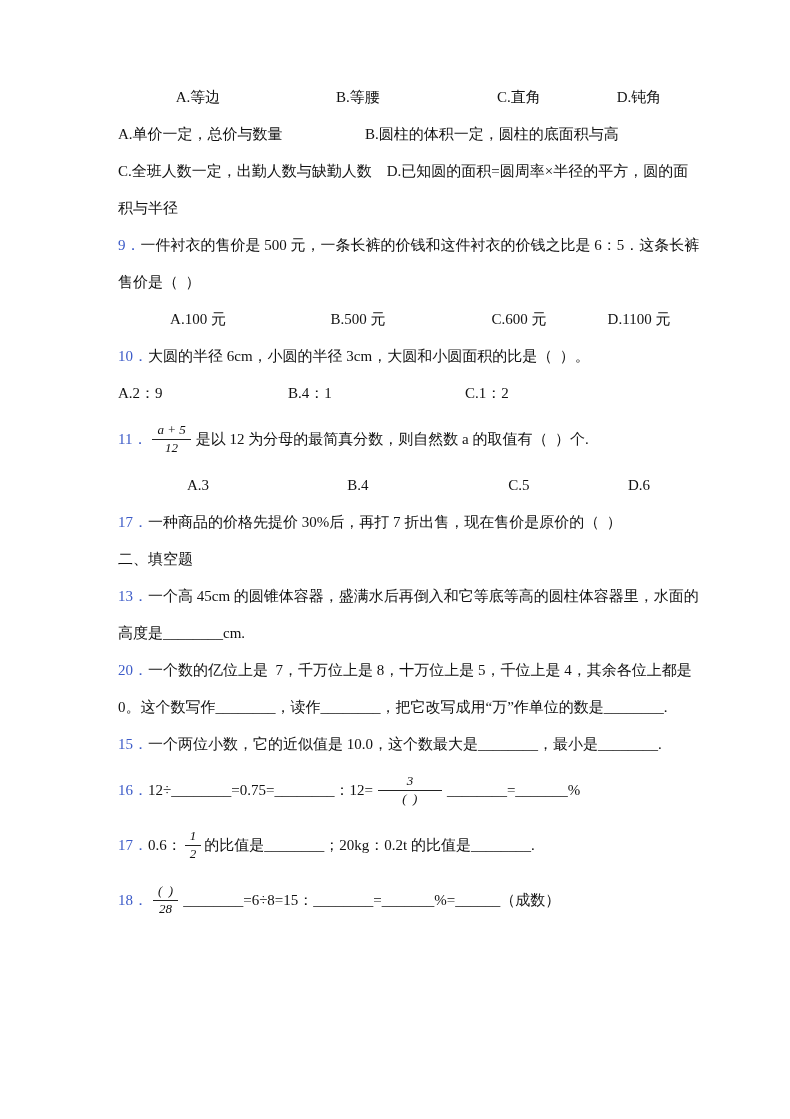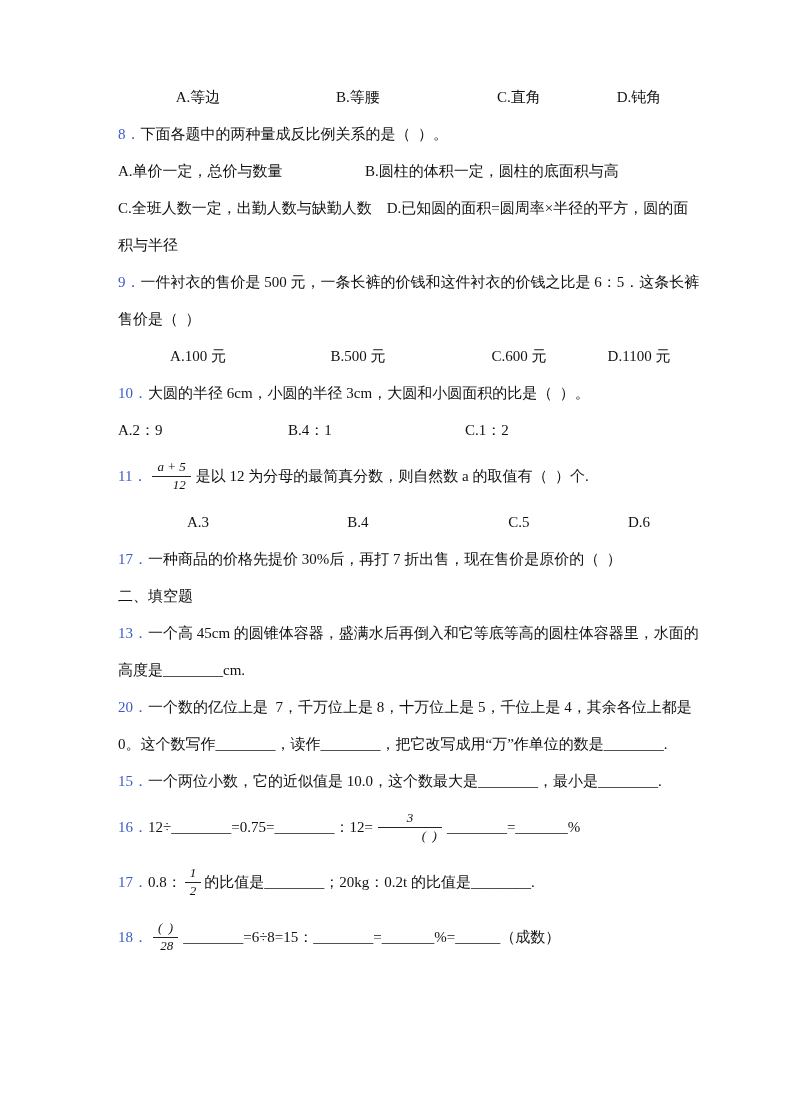--- a/index.html
+++ b/index.html
@@ -35,21 +35,21 @@
     height: 55px;
     display: flex;
     align-items: center;
     line-height: normal;
   }
   .tall > span { white-space: pre; }
   .qnum { color: var(--qnum, #3c5bc8); }
   .frac {
     display: inline-flex;
     flex-direction: column;
-    align-items: flex-end;
+    align-items: center;
     font-style: italic;
     font-size: 13px;
     line-height: 1.3;
     margin: 0 5px;
     vertical-align: middle;
   }
   .frac .fnum {
     align-self: stretch;
     text-align: center;
     border-bottom: 1px solid #222222;
@@ -68,21 +68,20 @@
 <div class="page">
   <div class="content">
 
     <div class="line cols4">
       <span>A.等边</span>
       <span>B.等腰</span>
       <span>C.直角</span>
       <span>D.钝角</span>
     </div>
 
-    <div class="line"><span class="qnum">8．</span><span>下面各题中的两种量成反比例关系的是（  ）。</span></div>
     <div class="line cols2">
       <span>A.单价一定，总价与数量</span>
       <span>B.圆柱的体积一定，圆柱的底面积与高</span>
     </div>
     <div class="line">C.全班人数一定，出勤人数与缺勤人数    D.已知圆的面积=圆周率×半径的平方，圆的面</div>
     <div class="line">积与半径</div>
 
     <div class="line"><span class="qnum">9．</span><span>一件衬衣的售价是 500 元，一条长裤的价钱和这件衬衣的价钱之比是 6：5．这条长裤</span></div>
     <div class="line">售价是（  ）</div>
     <div class="line cols4">
@@ -119,21 +118,21 @@
     <div class="line"><span class="qnum">20．</span><span>一个数的亿位上是  7，千万位上是 8，十万位上是 5，千位上是 4，其余各位上都是</span></div>
     <div class="line">0。这个数写作________，读作________，把它改写成用“万”作单位的数是________.</div>
 
     <div class="line"><span class="qnum">15．</span><span>一个两位小数，它的近似值是 10.0，这个数最大是________，最小是________.</span></div>
 
     <div class="line tall">
       <span class="qnum">16．</span><span>12÷________=0.75=________：12=</span><span class="frac wide"><span class="fnum">3</span><span class="fden">(  )</span></span><span>________=_______%</span>
     </div>
 
     <div class="line tall">
-      <span class="qnum">17．</span><span>0.8：</span><span class="frac narrow"><span class="fnum">1</span><span class="fden">2</span></span><span>的比值是________；20kg：0.2t 的比值是________.</span>
+      <span class="qnum">17．</span><span>0.6：</span><span class="frac narrow"><span class="fnum">1</span><span class="fden">2</span></span><span>的比值是________；20kg：0.2t 的比值是________.</span>
     </div>
 
     <div class="line tall">
       <span class="qnum">18．</span><span class="frac"><span class="fnum">(  )</span><span class="fden">28</span></span><span>________=6÷8=15：________=_______%=______（成数）</span>
     </div>
 
   </div>
 </div>
 
 </body></html>

